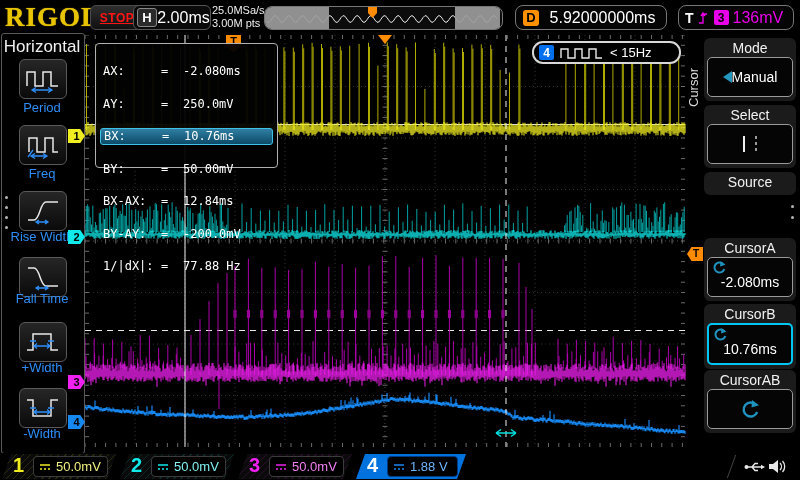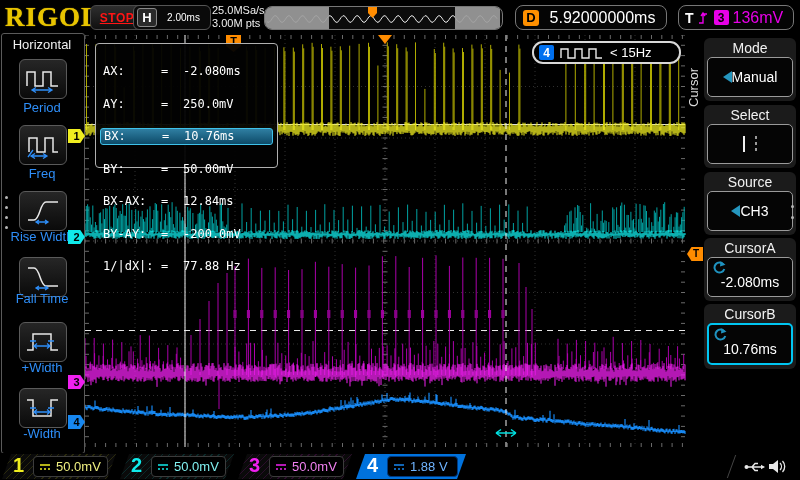--- a/index.html
+++ b/index.html
@@ -10,41 +10,41 @@
   
   .logo{left:5px;top:2px;font-family:"Liberation Serif",serif;font-weight:bold;font-size:27px;
         color:#e8c400;letter-spacing:1px;text-shadow:0 0 1px #e8c400;}
   .stop-btn{left:90px;top:5px;width:52px;height:23px;border-radius:6px;border:1px solid #4a4a4a;
         background:linear-gradient(#2e2e2e,#101010);color:#ff1515;font-weight:bold;font-size:12px;
         display:flex;align-items:center;justify-content:center;letter-spacing:.5px;text-decoration:underline;}
   .h-pill{left:133px;top:5px;width:76px;height:23px;border-radius:6px;border:1px solid #555;
         background:#0a0a0a;display:flex;align-items:center;}
   .h-badge{width:18px;height:17px;margin-left:3px;border:1px solid #888;border-radius:3px;
         background:#2a2a2a;color:#fff;font-weight:bold;font-size:13px;display:flex;align-items:center;justify-content:center;}
-  .h-val{flex:1;text-align:center;font-size:10px;color:#fff;}
+  .h-val{flex:1;text-align:center;font-size:16px;color:#fff;}
   .srate{left:212px;top:4px;font-size:11px;line-height:13px;color:#eee;}
   .preview{left:264px;top:6px;width:237px;height:22px;border:1px solid #777;border-radius:8px;background:#0c0c0c;overflow:hidden;}
   .pv-mask{position:absolute;top:0;height:22px;background:#9c9c9c;opacity:.92;}
   .pv-t{position:absolute;left:103px;top:0;width:9px;height:11px;background:#ff8c00;
         clip-path:polygon(0 0,100% 0,100% 55%,50% 100%,0 55%);}
   .d-pill{left:515px;top:5px;width:150px;height:23px;border-radius:8px;border:1px solid #777;
         background:#050505;display:flex;align-items:center;}
   .d-badge{width:16px;height:16px;margin-left:7px;border-radius:3px;background:#ff9000;color:#000;
         font-weight:bold;font-size:13px;display:flex;align-items:center;justify-content:center;}
   .d-val{flex:1;text-align:center;font-size:16px;}
   .t-pill{left:678px;top:5px;width:114px;height:23px;border-radius:8px;border:1px solid #777;
         background:#050505;display:flex;align-items:center;gap:4px;}
   .t-badge{margin-left:6px;color:#fff;font-weight:bold;font-size:14px;}
   .t3-badge{width:15px;height:15px;background:#e800e8;border-radius:2px;color:#000;font-weight:bold;
         font-size:12px;display:flex;align-items:center;justify-content:center;}
   .t-level{color:#e800e8;font-size:16px;}
 
   
   .left-panel{left:1px;top:33px;width:82px;height:419px;border:1px solid #5a5a5a;border-radius:3px;background:#000;}
-  .lp-title{left:0;top:37px;width:84px;text-align:center;font-size:13px;color:#f0f0f0;}
+  .lp-title{left:0;top:37px;width:84px;text-align:center;font-size:17px;color:#f0f0f0;}
   .l-item-btn{left:19px;width:46px;height:38px;border:1px solid #5a5a5a;border-radius:6px;
         background:linear-gradient(#262626,#0a0a0a);display:flex;align-items:center;justify-content:center;}
   .l-item-lab{left:0;width:84px;text-align:center;font-size:13px;color:#2e8ef8;}
   .page-dot{width:3px;height:3px;border-radius:50%;background:#b5b5b5;}
 
   
   .ch-mark{left:68px;width:17px;height:14px;color:#000;font-weight:bold;font-size:11px;line-height:14px;
         text-align:center;clip-path:polygon(0 0,72% 0,100% 50%,72% 100%,0 100%);}
   .trig-flag-top{left:226px;top:35px;width:15px;height:17px;background:#ff8c00;color:#000;font-weight:bold;
         font-size:11px;text-align:center;line-height:13px;clip-path:polygon(0 0,100% 0,100% 64%,50% 100%,0 64%);}
@@ -272,24 +272,20 @@
     <div class="r-btn">
       <svg width="30" height="20">
         <path d="M9,2 V18" stroke="#f0f0f0" stroke-width="2"></path>
         <path d="M21,2 V18" stroke="#9a9a9a" stroke-width="2" stroke-dasharray="3 3"></path>
       </svg>
     </div>
   </div>
 
   <div class="abs r-item" style="top:172px">
     <div class="r-lab">Source</div>
-    <div class="r-btn">
-      <span class="tri-left"></span>
-      <span>CH3</span>
-    </div>
   </div>
 
   <div class="abs r-item" style="top:238px">
     <div class="r-lab">CursorA</div>
     <div class="r-btn">
       <svg class="rot" width="14" height="14">
         <path d="M11.5,4.5 A5,5 0 1 0 12.3,9" fill="none" stroke="#1f93c0" stroke-width="2"></path>
         <path d="M8.5,1 L13.5,4.8 L8,6.5 Z" fill="#1f93c0"></path>
       </svg>
       <span class="r-val">-2.080ms</span>
@@ -300,20 +296,29 @@
     <div class="r-lab">CursorB</div>
     <div class="r-btn hl">
       <svg class="rot" width="14" height="14">
         <path d="M11.5,4.5 A5,5 0 1 0 12.3,9" fill="none" stroke="#1f93c0" stroke-width="2"></path>
         <path d="M8.5,1 L13.5,4.8 L8,6.5 Z" fill="#1f93c0"></path>
       </svg>
       <span class="r-val">10.76ms</span>
     </div>
   </div>
 
+  <div class="abs r-item" style="top:370px">
+    <div class="r-lab">CursorAB</div>
+    <div class="r-btn">
+      <svg width="20" height="20">
+        <path d="M16,6 A7,7 0 1 0 17.2,13" fill="none" stroke="#1f93c0" stroke-width="2.4"></path>
+        <path d="M12,1 L19,6.2 L11.5,8.5 Z" fill="#1f93c0"></path>
+      </svg>
+    </div>
+  </div>
 
   <div class="abs" style="left:791px;top:205px">
     <div class="page-dot" style="margin-bottom:8px"></div>
     <div class="page-dot"></div>
   </div>
 
   <div class="abs bbar">
     <div class="ch-block" style="left:2px;width:114px;background:repeating-linear-gradient(135deg,rgba(240,238,32,.14) 0 1px,transparent 1px 5px),#0a0a0a">
       <span class="ch-num" style="color:#f0ee20">1</span>
       <span class="ch-valbox">

